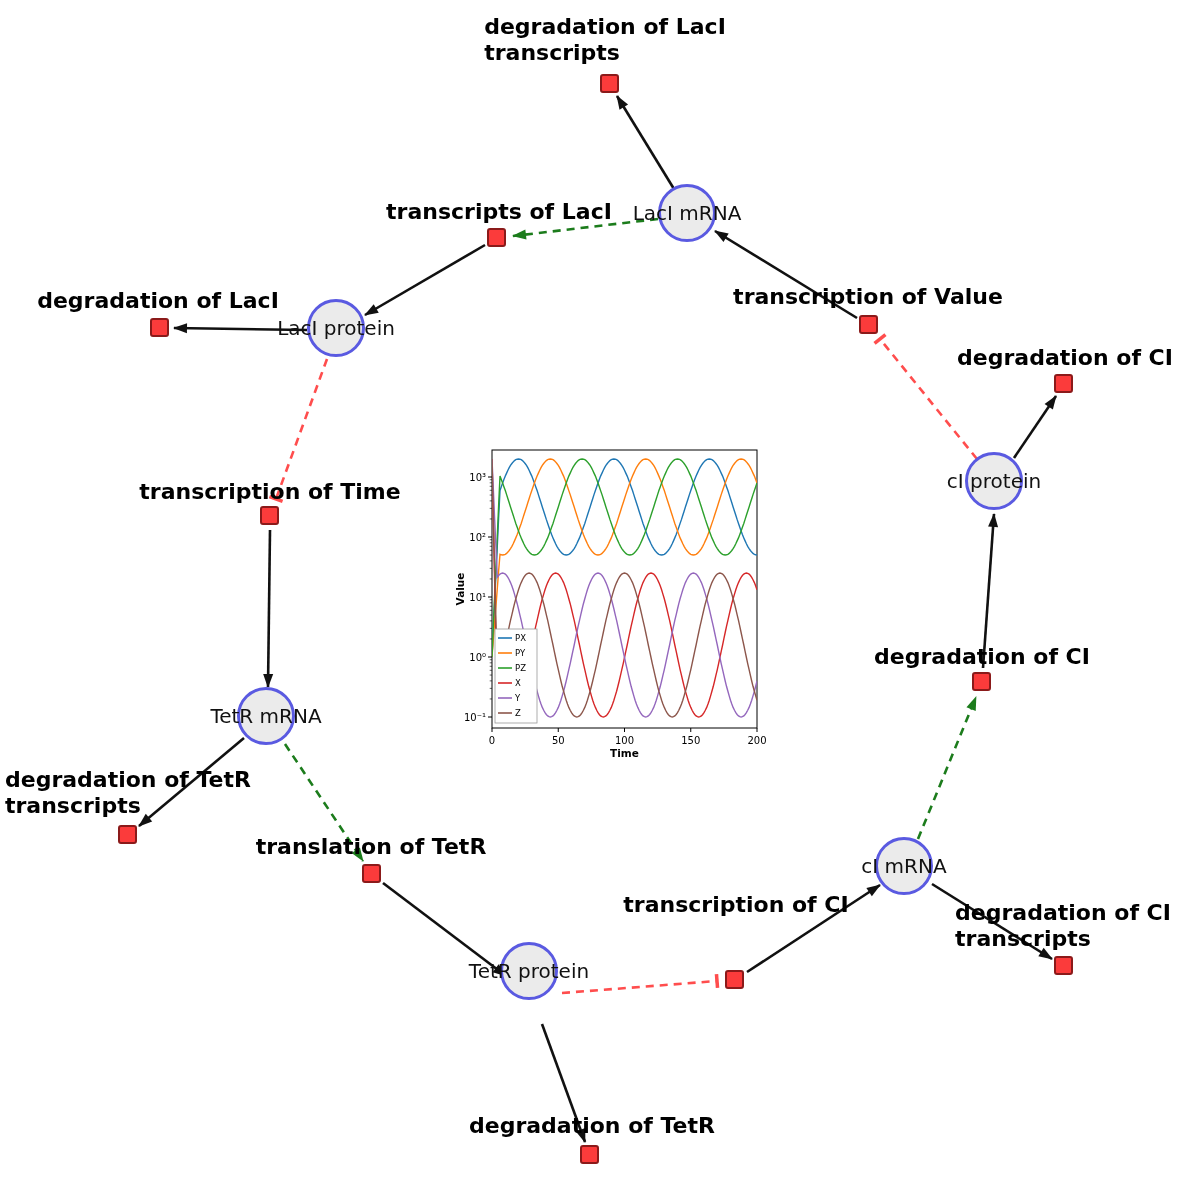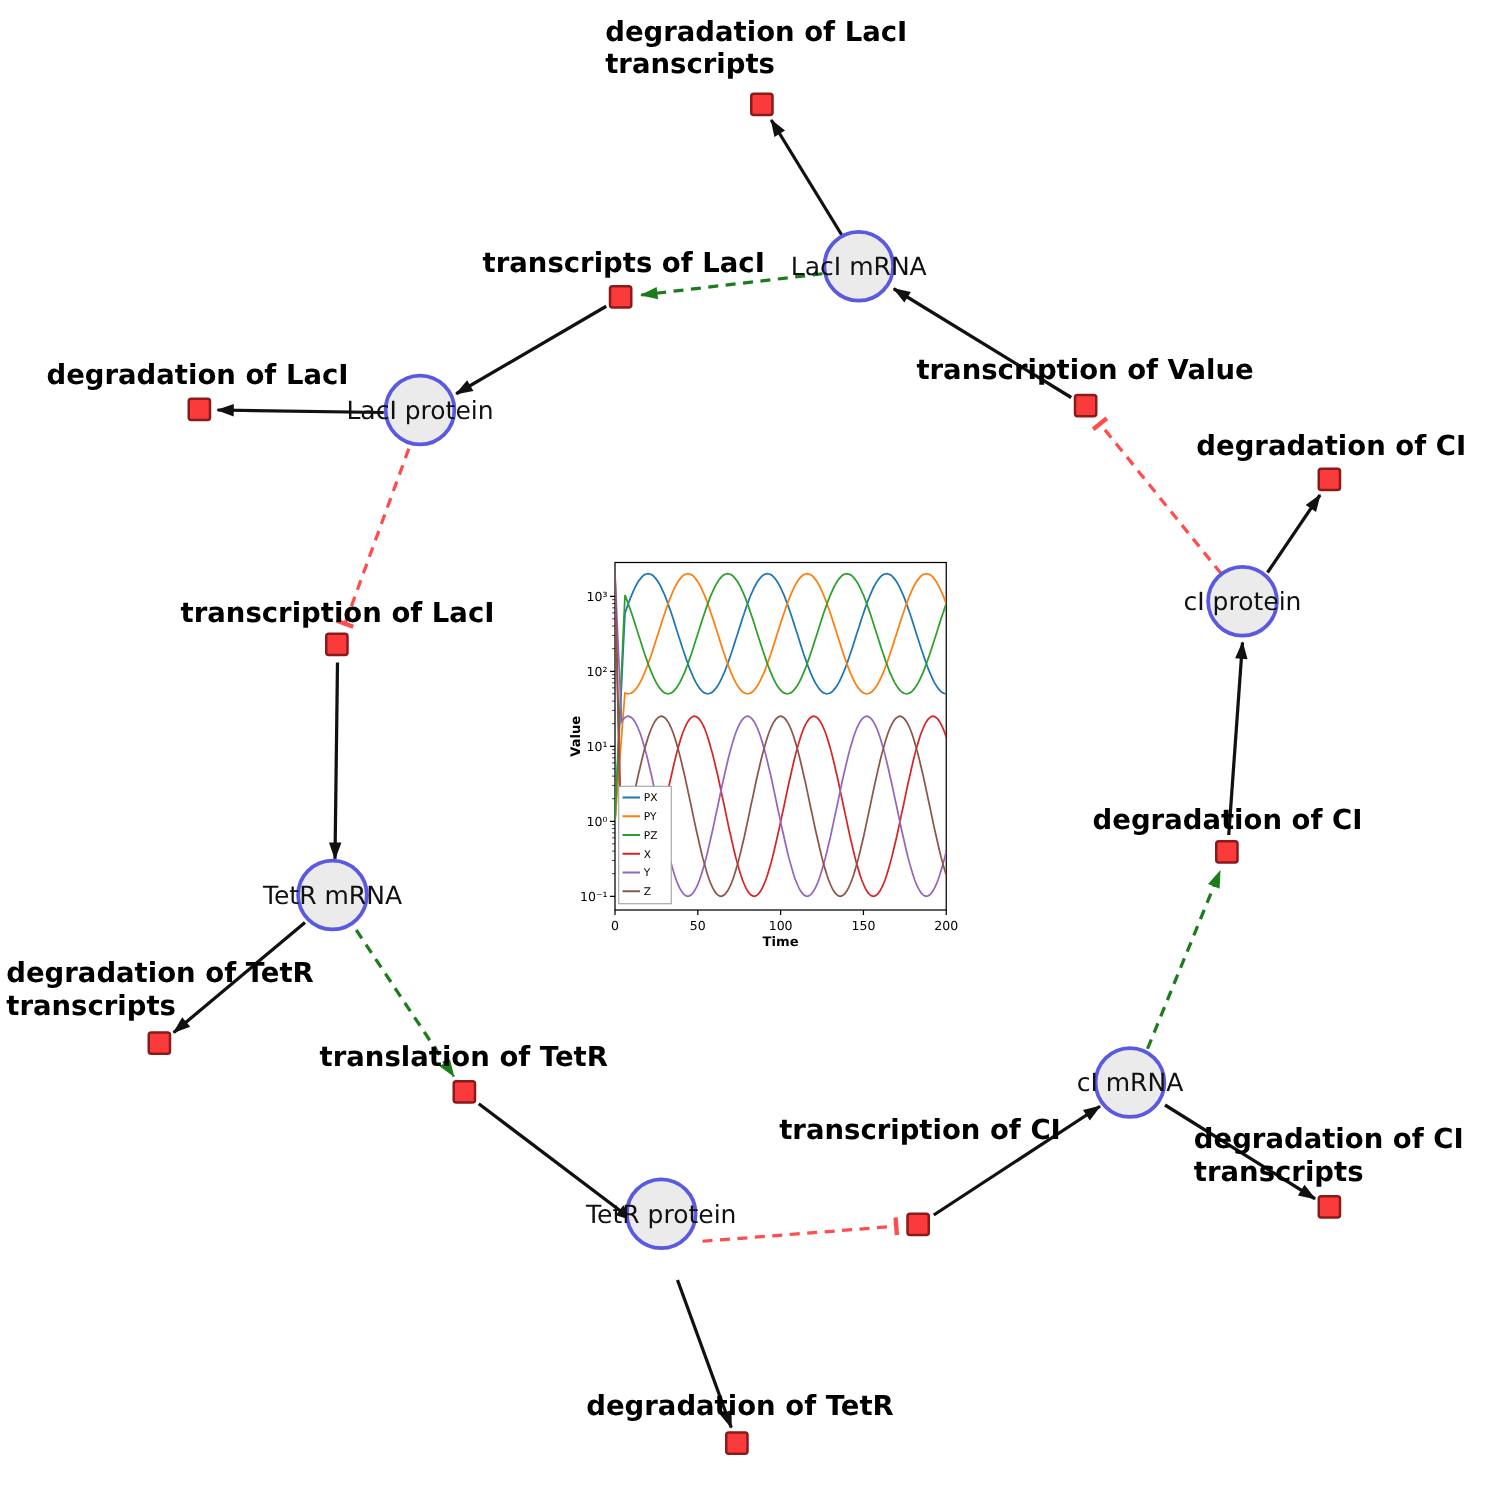--- a/index.html
+++ b/index.html
@@ -193,21 +193,21 @@
   <div class="rlabel" style="left:868px;top:297px">
     <span>transcription of Value</span>
   </div>
   <div class="rlabel" style="left:158px;top:301px">
     <span>degradation of LacI</span>
   </div>
   <div class="rlabel" style="left:1065px;top:358px">
     <span>degradation of CI</span>
   </div>
   <div class="rlabel" style="left:270px;top:492px">
-    <span>transcription of LacI</span>
+    <span>transcription of Time</span>
   </div>
   <div class="rlabel" style="left:982px;top:657px">
     <span>degradation of CI</span>
   </div>
   <div class="rlabel" style="left:128px;top:793px">
     <span>degradation of TetR</span>
     <span>transcripts</span>
   </div>
   <div class="rlabel" style="left:371px;top:847px">
     <span>translation of TetR</span>

